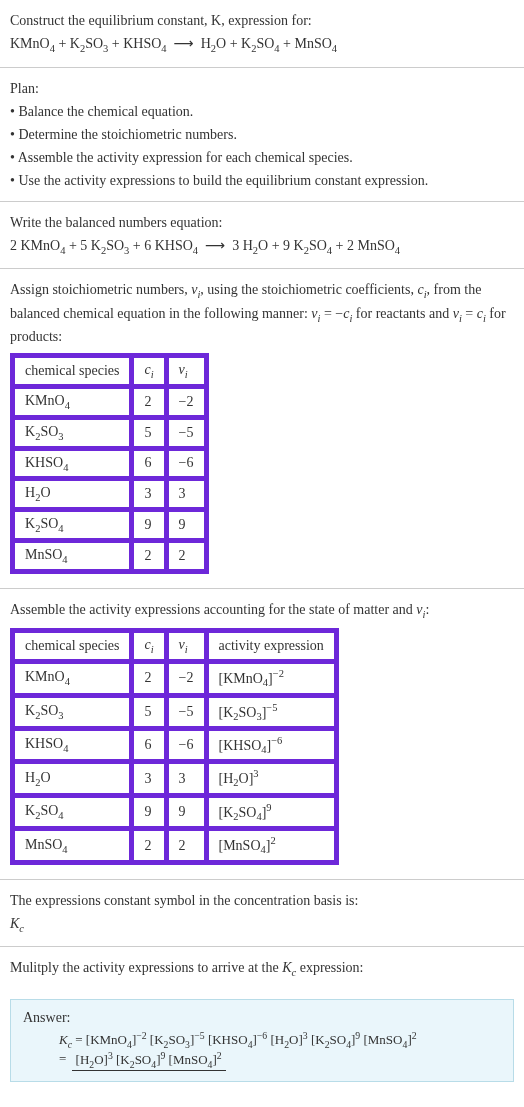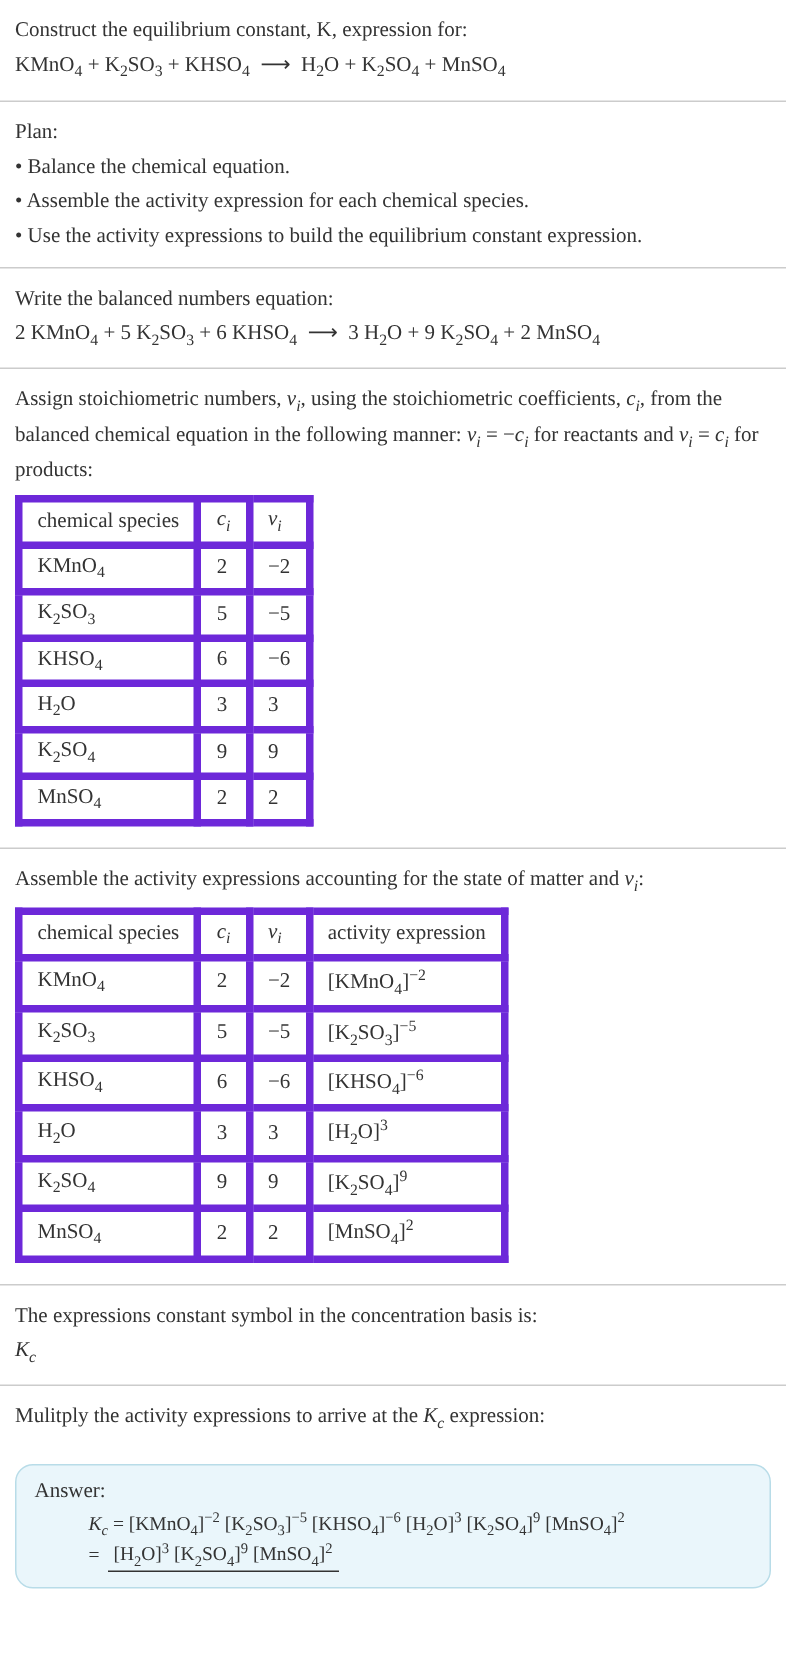--- a/index.html
+++ b/index.html
@@ -42,21 +42,21 @@
     padding: 4px 10px;
     text-align: left;
     font-size: 14px;
   }
   th {
     font-weight: normal;
   }
   .answer-box {
     background: #eaf6fb;
     border: 1px solid #b8dce8;
-    border-radius: 12px;
+    border-radius: 0;
     padding: 10px 12px;
     margin: 8px 10px 12px 10px;
   }
   .answer-label {
     margin-bottom: 4px;
   }
   .frac {
     display: inline-block;
     vertical-align: middle;
     text-align: right;
@@ -85,20 +85,21 @@
 <body>
 
 <div class="section">
   <div class="line">Construct the equilibrium constant, K, expression for:</div>
   <div class="line eq-line">KMnO<sub>4</sub> + K<sub>2</sub>SO<sub>3</sub> + KHSO<sub>4</sub> &nbsp;⟶&nbsp; H<sub>2</sub>O + K<sub>2</sub>SO<sub>4</sub> + MnSO<sub>4</sub></div>
 </div>
 
 <div class="section">
   <div class="line">Plan:</div>
   <div class="line">• Balance the chemical equation.</div>
+  <div class="line">• Determine the stoichiometric numbers.</div>
   <div class="line">• Assemble the activity expression for each chemical species.</div>
   <div class="line">• Use the activity expressions to build the equilibrium constant expression.</div>
 </div>
 
 <div class="section">
   <div class="line">Write the balanced numbers equation:</div>
   <div class="line eq-line">2 KMnO<sub>4</sub> + 5 K<sub>2</sub>SO<sub>3</sub> + 6 KHSO<sub>4</sub> &nbsp;⟶&nbsp; 3 H<sub>2</sub>O + 9 K<sub>2</sub>SO<sub>4</sub> + 2 MnSO<sub>4</sub></div>
 </div>
 
 <div class="section">

